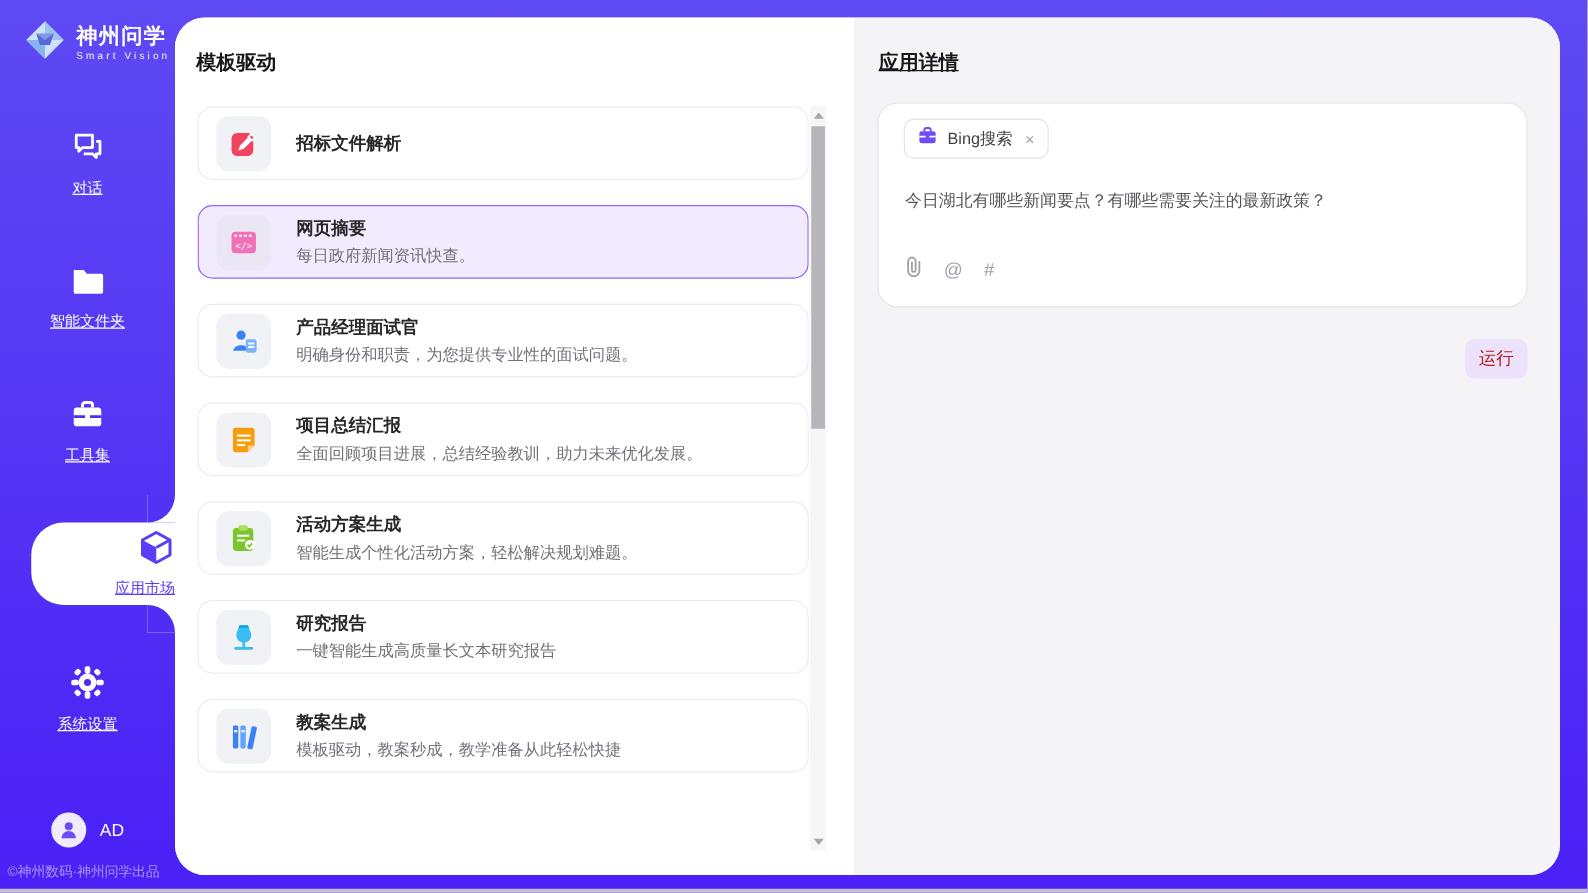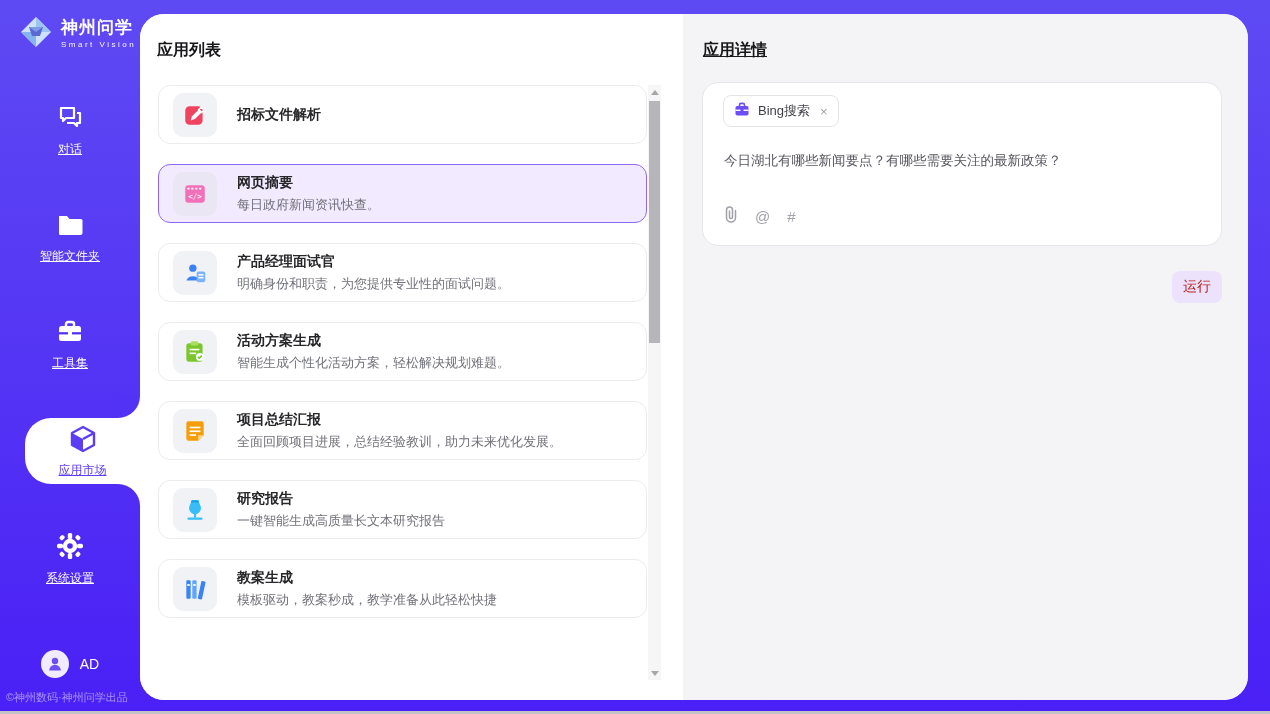--- a/index.html
+++ b/index.html
@@ -14,21 +14,21 @@
   
   .sidebar { position:absolute; left:0; top:0; width:140px; height:714px; color:#fff; z-index:2;padding-left:16px; }
   .logo { position:absolute; left:18px; top:14px; display:flex; align-items:center; gap:7px; }
   .logo-title { font-size:17px; font-weight:700; letter-spacing:1px; line-height:1.1; }
   .logo-sub { font-size:8px; letter-spacing:2.5px; opacity:.95; margin-top:2px; }
   .nav { position:absolute; top:105px; left:0; width:140px; }
   .nav-item { height:52px; margin-bottom:55px; display:flex; flex-direction:column; align-items:center; justify-content:flex-start; cursor:pointer; position:relative; }
   .nav-item .nav-label { font-size:12px; margin-top:6px; color:#fff;text-decoration:underline; }
   .nav-item .nav-label.underlined { text-decoration:underline; }
   .nav-item.active-wrap { height:66px; margin-top:-8px; margin-bottom:48px; }
-  .active-pill { position:absolute; left:25px; top:0; width:115px; height:66px; background:#fff; border-radius:26px 0 0 26px; display:flex; flex-direction:column; align-items:center; justify-content:center; }
+  .active-pill { position:absolute; left:25px; top:0; width:115px; height:66px; background:#fff; border-radius:26px 0 0 26px; display:flex; flex-direction:column; align-items:flex-end; justify-content:center; }
   .active-pill .nav-label { color:#5b3df5; margin-top:4px; font-size:12px; }
   .corner { position:absolute; right:0; width:22px; height:22px; background:#fff; }
   .corner.top { top:-22px; }
   .corner.bottom { bottom:-22px; }
   .corner.top::before { content:""; position:absolute; inset:0; background:#5232f5; border-bottom-right-radius:22px; }
   .corner.bottom::before { content:""; position:absolute; inset:0; background:#502df5; border-top-right-radius:22px; }
   .user-row { position:absolute; left:0; bottom:36px; width:140px; display:flex; align-items:center; justify-content:center; gap:11px; }
   .avatar { width:28px; height:28px; border-radius:50%; background:#f2ebff; display:flex; align-items:center; justify-content:center; }
   .user-name { font-size:14px; color:#fff; }
   .copyright { position:absolute; left:6px; bottom:9px; font-size:11px; color:rgba(255,255,255,.5); white-space:nowrap; }
@@ -166,21 +166,21 @@
       </svg>
     </span>
     <span class="user-name">AD</span>
   </div>
   <div class="copyright">©神州数码·神州问学出品</div>
 </div>
 
 <div class="main">
 
   <div class="list-panel">
-    <div class="panel-title">应用列表</div>
+    <div class="panel-title">模板驱动</div>
 
     <div class="cards">
 
       <div class="card">
         <span class="app-icon">
           <svg width="26" height="26" viewBox="0 0 24 24">
             <rect x="3" y="4" width="16" height="17" rx="4" fill="#f0435f"></rect>
             <path d="M8 17l1.3-3.8L15.5 7l2.6 2.6-6.2 6.2z" fill="#fff"></path>
             <path d="M15.5 7l2.2-2.2 2.6 2.6-2.2 2.2z" fill="#f0435f" stroke="#fff" stroke-width="1.4"></path>
           </svg>
@@ -213,53 +213,53 @@
             <circle cx="10" cy="7.5" r="3.4" fill="#3b82f6"></circle>
             <path d="M4 19a6.5 6.5 0 0112 0z" fill="#3b82f6"></path>
             <rect x="13.5" y="10.5" width="8" height="10" rx="1.6" fill="#7db4fb"></rect>
             <rect x="15.2" y="13" width="4.6" height="1.4" fill="#fff"></rect>
             <rect x="15.2" y="15.6" width="4.6" height="1.4" fill="#fff"></rect>
           </svg>
         </span>
         <span class="card-text">
           <span class="card-name">产品经理面试官</span>
           <span class="card-desc">明确身份和职责，为您提供专业性的面试问题。</span>
+        </span>
+      </div>
+
+      <div class="card">
+        <span class="app-icon">
+          <svg width="26" height="26" viewBox="0 0 24 24">
+            <path d="M4 5a2 2 0 012-2h12a2 2 0 012 2v11l-5 5H6a2 2 0 01-2-2z" fill="#f59e0b"></path>
+            <path d="M20 16l-5 5v-5z" fill="#fbd38d"></path>
+            <rect x="7" y="8" width="10" height="1.5" fill="#fff"></rect>
+            <rect x="7" y="11.5" width="10" height="1.5" fill="#fff"></rect>
+            <rect x="7" y="15" width="6" height="1.5" fill="#fff"></rect>
+          </svg>
+        </span>
+        <span class="card-text">
+          <span class="card-name">项目总结汇报</span>
+          <span class="card-desc">全面回顾项目进展，总结经验教训，助力未来优化发展。</span>
         </span>
       </div>
 
       <div class="card">
         <span class="app-icon">
           <svg width="26" height="26" viewBox="0 0 24 24">
             <rect x="4" y="4" width="15" height="17" rx="2.5" fill="#7bc62d"></rect>
             <rect x="8" y="2" width="7" height="4" rx="1.5" fill="#a8e063"></rect>
             <rect x="7" y="9" width="9" height="1.5" fill="#fff"></rect>
             <rect x="7" y="12.5" width="6" height="1.5" fill="#fff"></rect>
             <circle cx="16.5" cy="16.5" r="3.6" fill="#fff"></circle>
             <path d="M14.8 16.5l1.2 1.2 2.2-2.3" stroke="#7bc62d" stroke-width="1.5" fill="none"></path>
           </svg>
         </span>
         <span class="card-text">
           <span class="card-name">活动方案生成</span>
           <span class="card-desc">智能生成个性化活动方案，轻松解决规划难题。</span>
-        </span>
-      </div>
-
-      <div class="card">
-        <span class="app-icon">
-          <svg width="26" height="26" viewBox="0 0 24 24">
-            <path d="M4 5a2 2 0 012-2h12a2 2 0 012 2v11l-5 5H6a2 2 0 01-2-2z" fill="#f59e0b"></path>
-            <path d="M20 16l-5 5v-5z" fill="#fbd38d"></path>
-            <rect x="7" y="8" width="10" height="1.5" fill="#fff"></rect>
-            <rect x="7" y="11.5" width="10" height="1.5" fill="#fff"></rect>
-            <rect x="7" y="15" width="6" height="1.5" fill="#fff"></rect>
-          </svg>
-        </span>
-        <span class="card-text">
-          <span class="card-name">项目总结汇报</span>
-          <span class="card-desc">全面回顾项目进展，总结经验教训，助力未来优化发展。</span>
         </span>
       </div>
 
       <div class="card">
         <span class="app-icon">
           <svg width="26" height="26" viewBox="0 0 24 24">
             <path d="M9 3h6l2 5a5.5 5.5 0 11-10 0z" fill="#38bdf8"></path>
             <path d="M9 3h6l.8 2H8.2z" fill="#0ea5e9"></path>
             <rect x="11" y="13" width="2" height="6" fill="#38bdf8"></rect>
             <rect x="5" y="19" width="14" height="2" rx="1" fill="#38bdf8"></rect>

